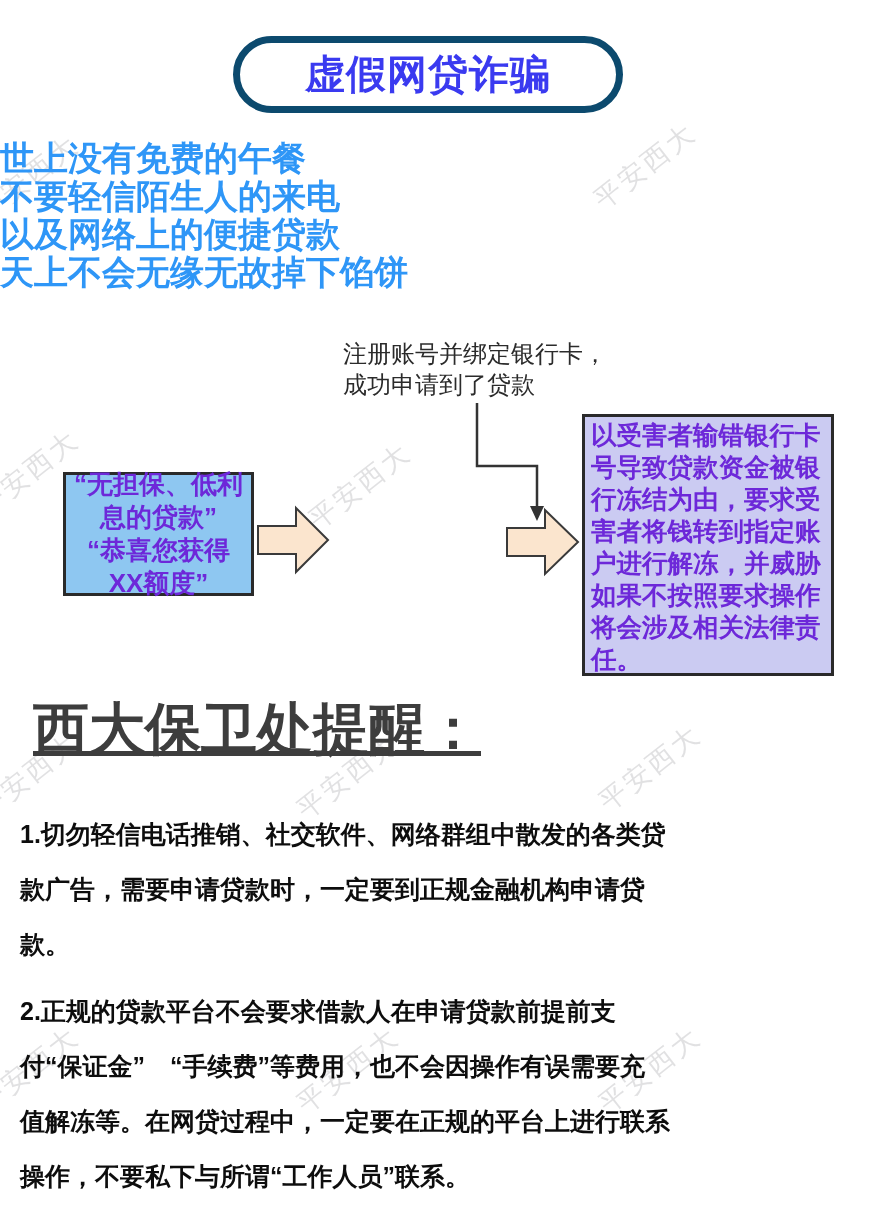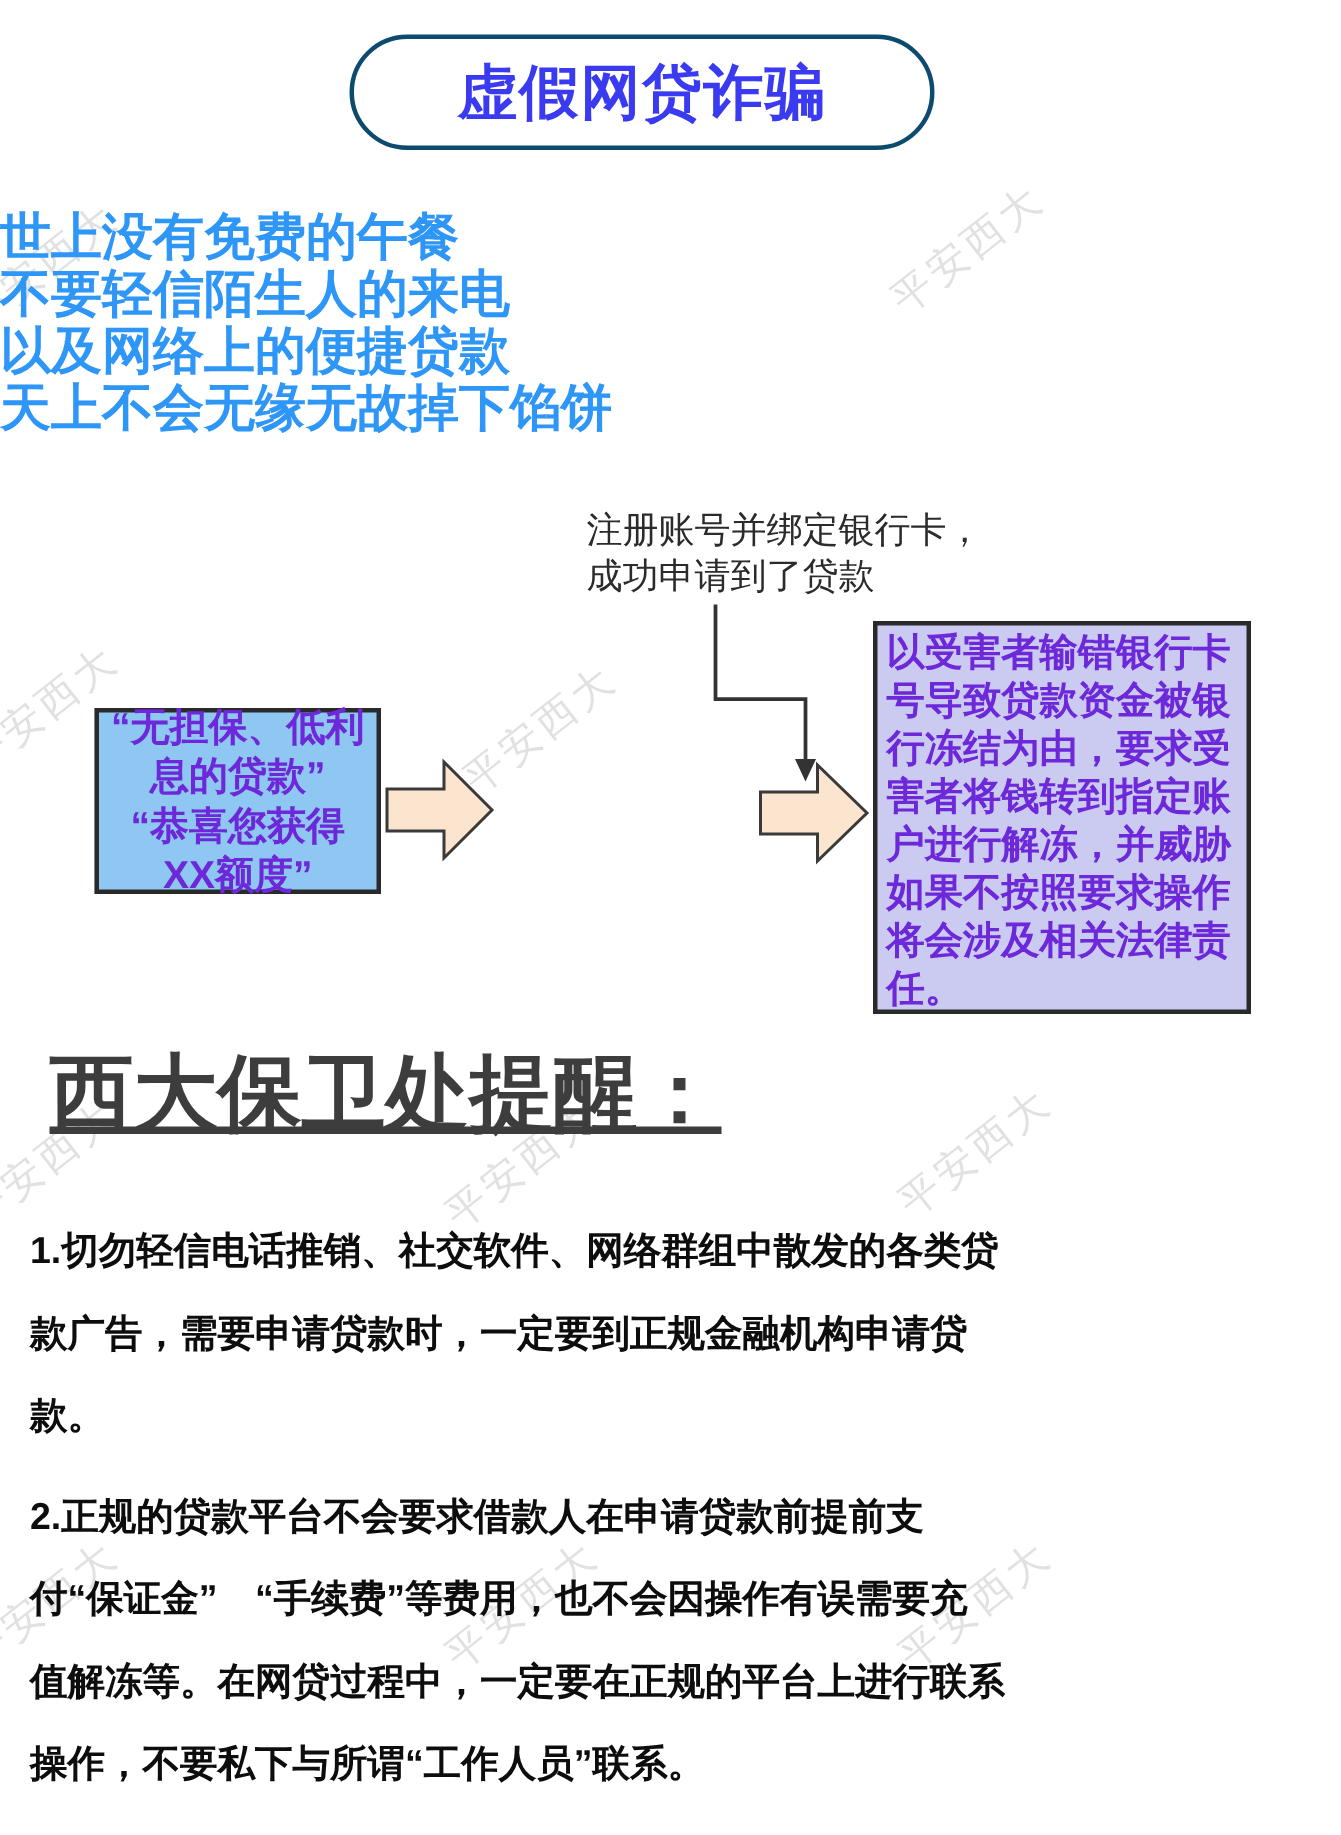--- a/index.html
+++ b/index.html
@@ -29,24 +29,24 @@
     letter-spacing:3px;
     color:var(--watermark);
     opacity:.55;
     transform:rotate(-38deg);
     white-space:nowrap;
     z-index:0;
     user-select:none;
   }
   
   .title-pill{
-    position:absolute;left:233px;top:23px;
+    position:absolute;left:233px;top:36px;
     width:390px;height:77px;
     box-sizing:border-box;
-    border:3px solid #0c4a6e;
+    border:7px solid #0c4a6e;
     border-radius:40px;
     background:#fff;
     display:flex;align-items:center;justify-content:center;
     z-index:2;
   }
   .title-pill span{
     font-size:40px;font-weight:bold;
     color:var(--title-text);
     letter-spacing:1px;
   }
@@ -59,21 +59,20 @@
     white-space:pre-line;
     z-index:1;
   }
   
   .annotation{
     position:absolute;left:343px;top:338px;
     font-size:24px;line-height:31px;
     color:var(--annotation-text);
     white-space:pre-line;
     z-index:2;
-    margin-left:48px;
   }
   .connectors{
     position:absolute;left:0;top:0;width:894px;height:700px;
     z-index:1;pointer-events:none;
   }
   .step{
     position:absolute;
     box-sizing:border-box;
     border:3px solid var(--outline);
     color:#6d28d9;

